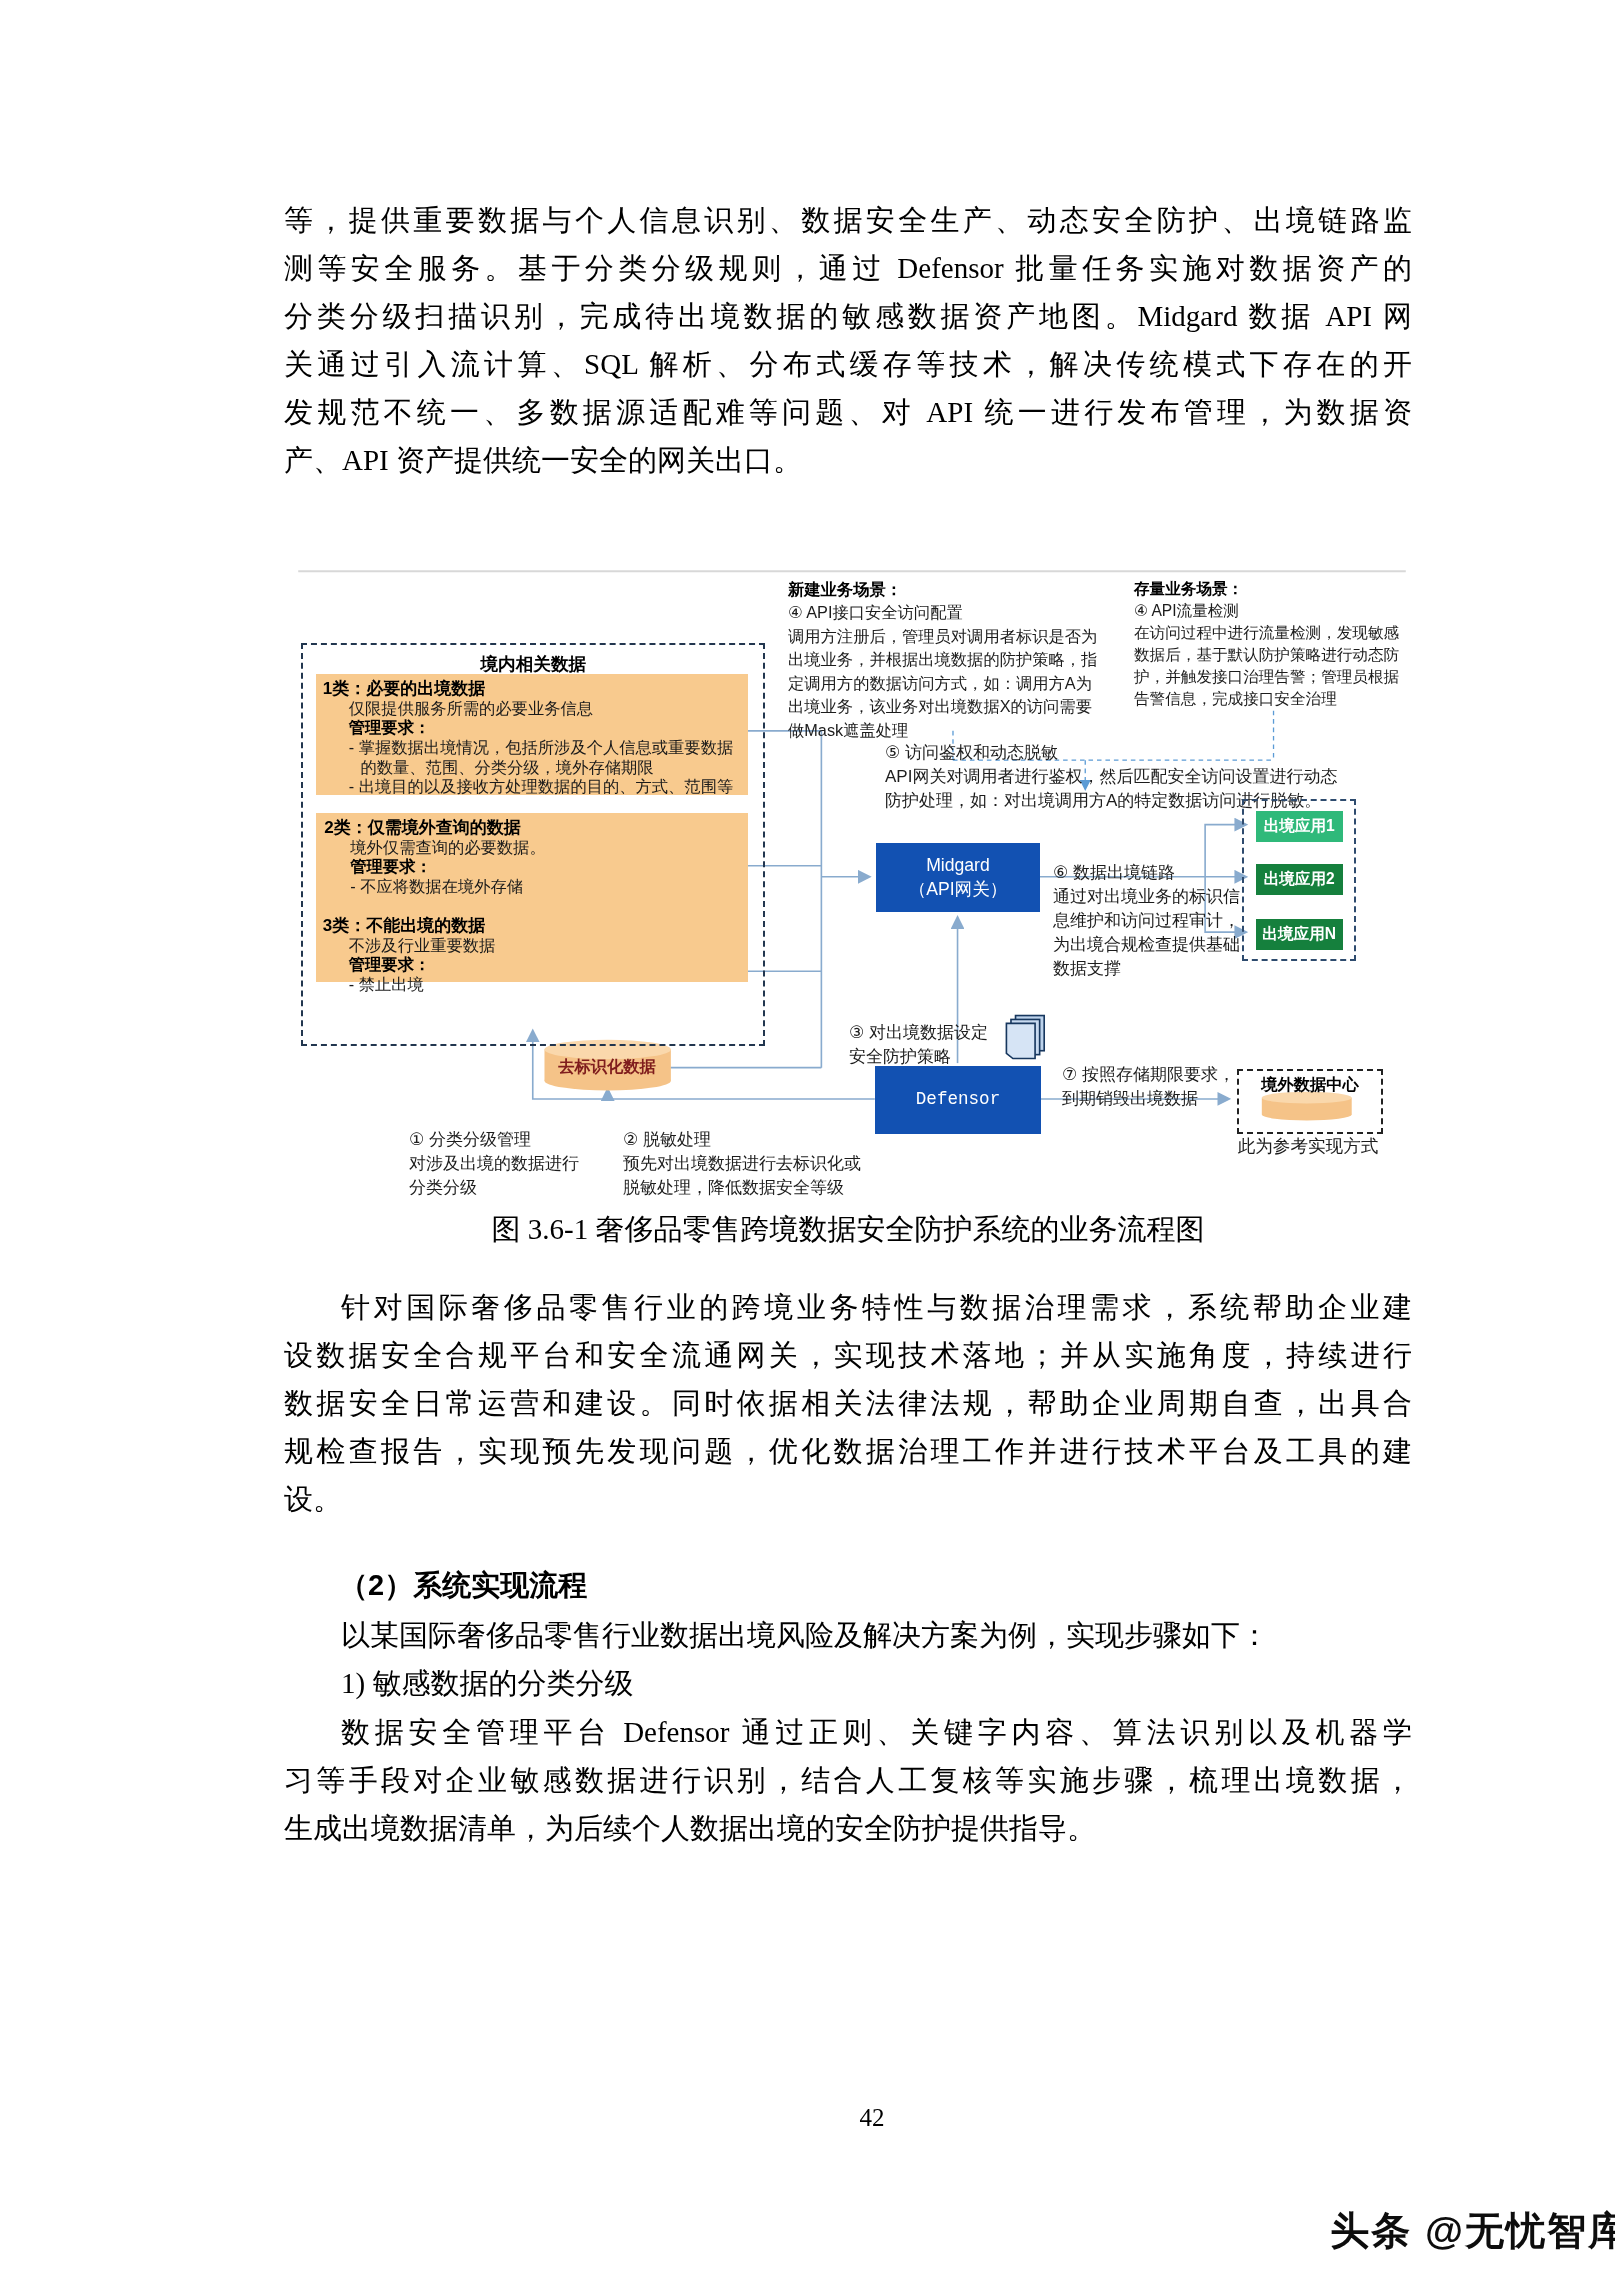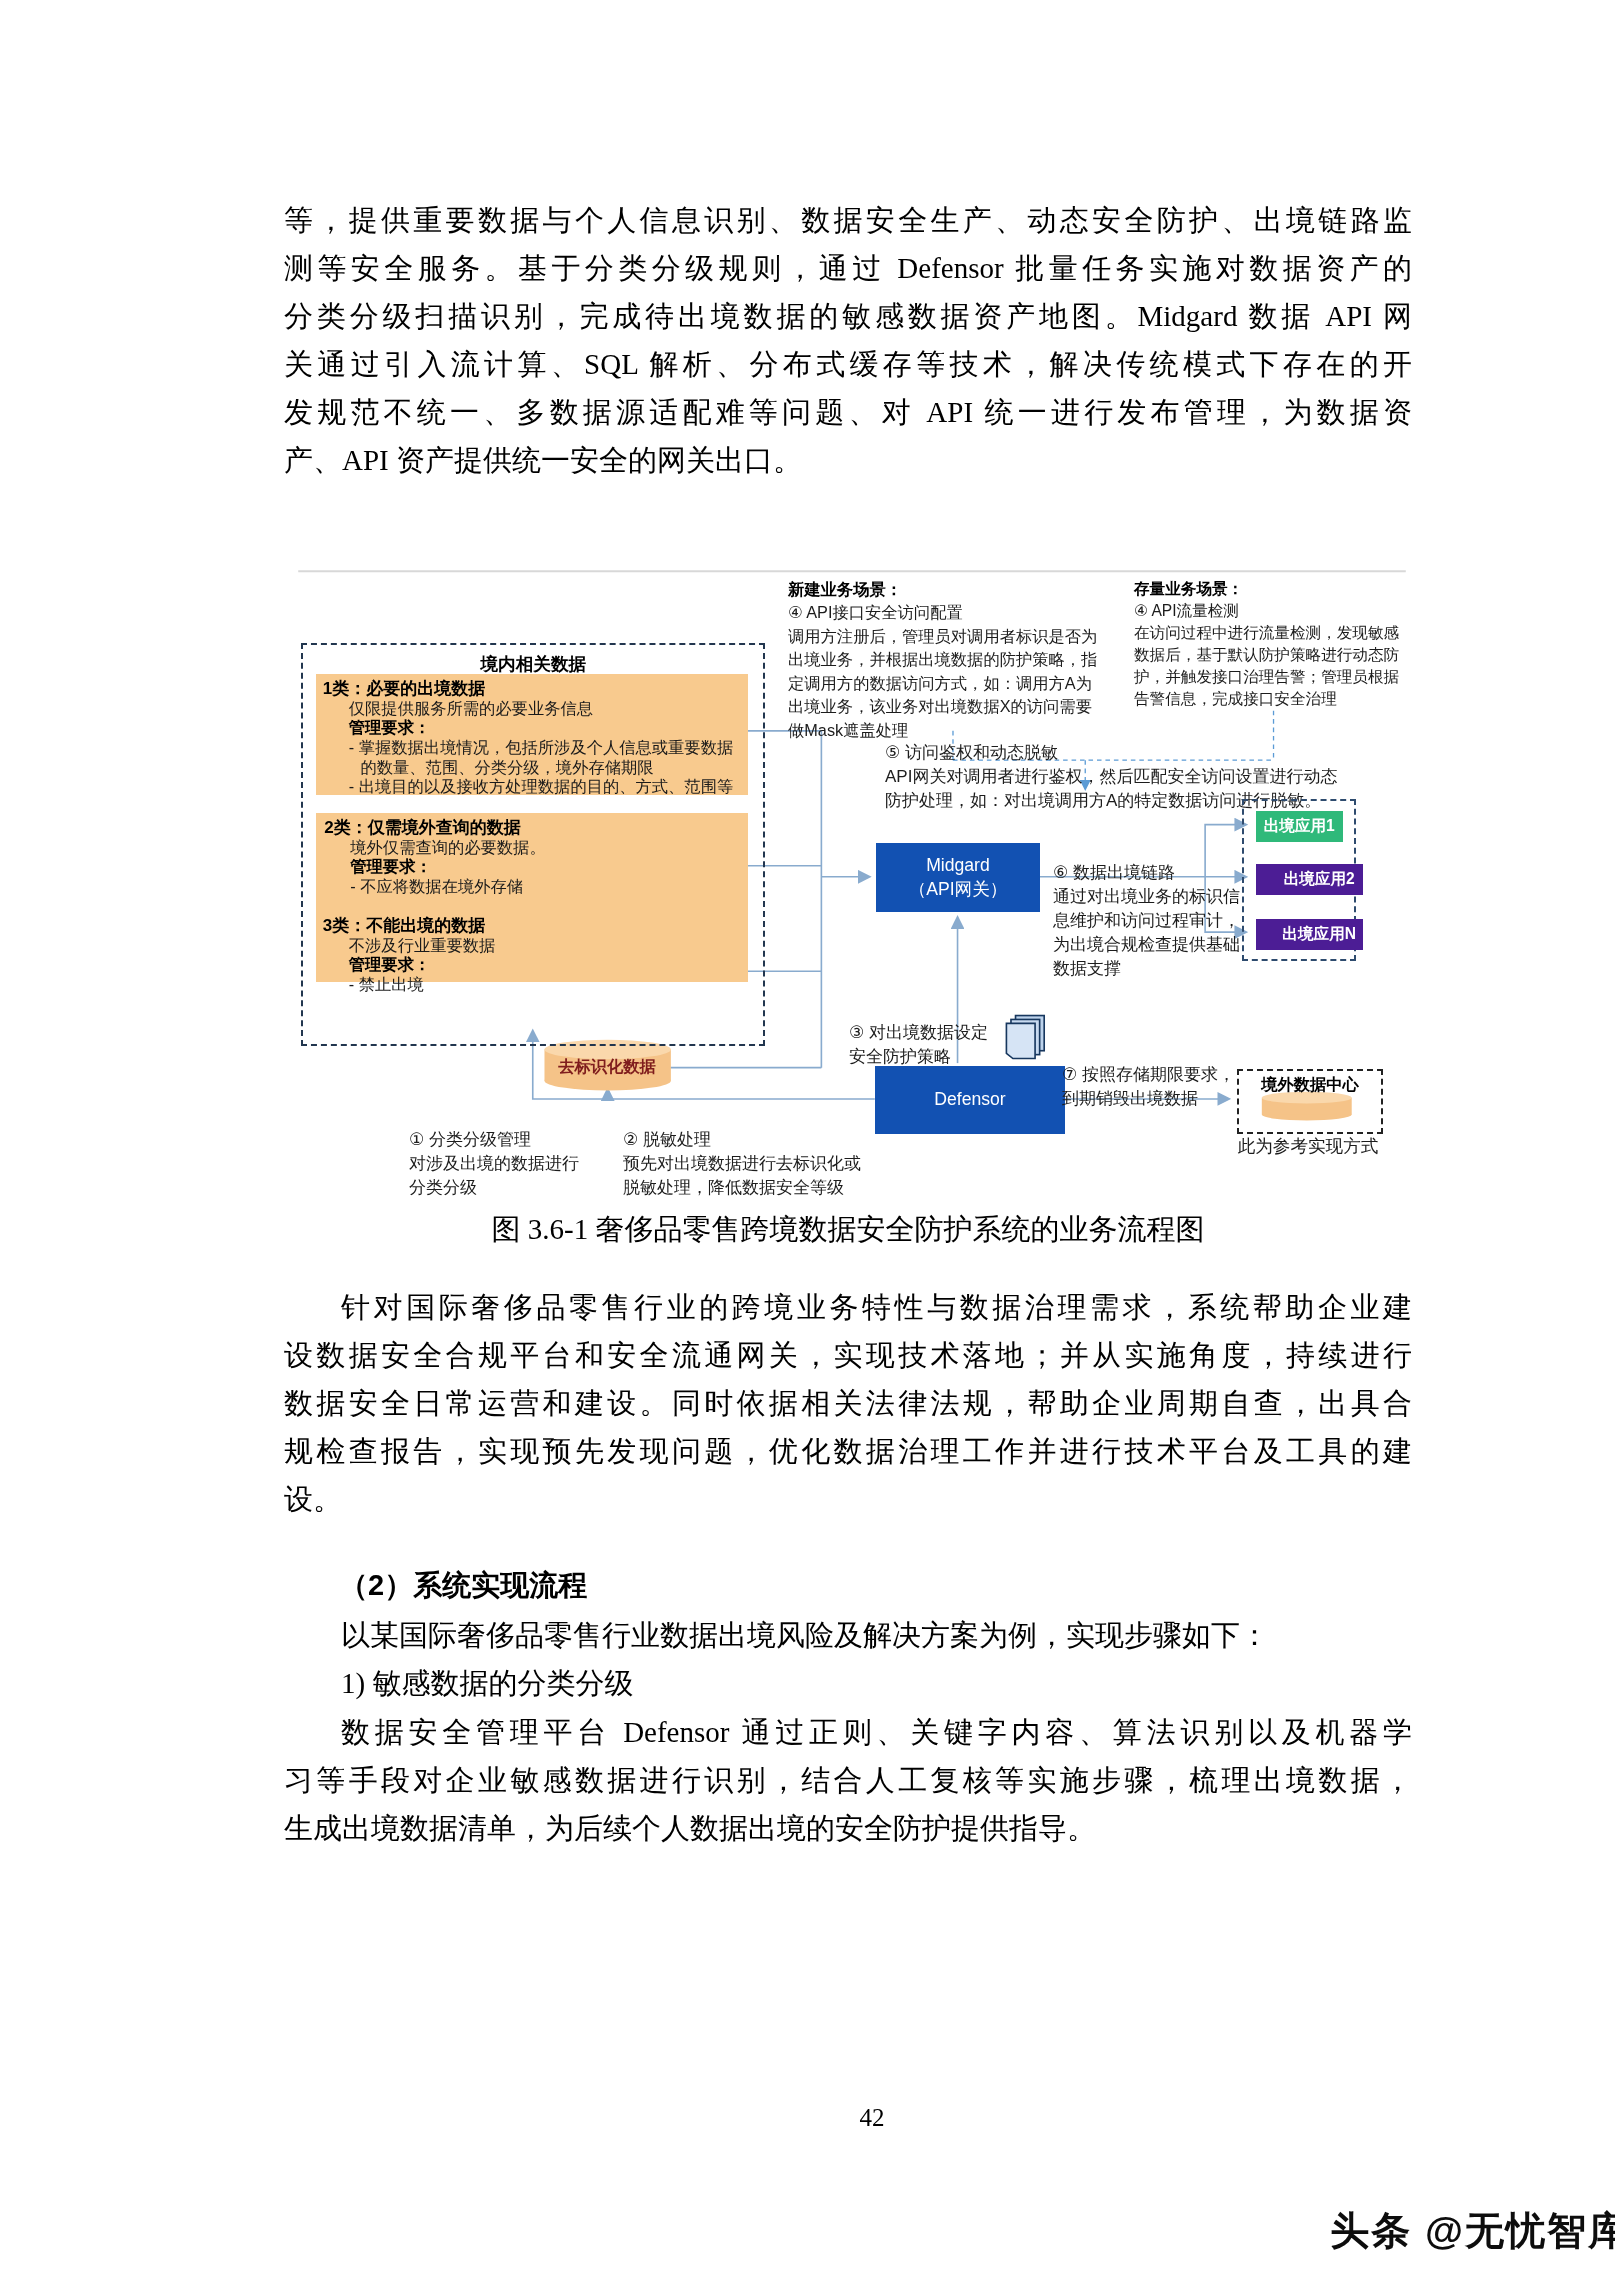--- a/index.html
+++ b/index.html
@@ -75,21 +75,21 @@
     position:absolute;background:#1251B2;color:#fff;
     display:flex;flex-direction:column;align-items:center;justify-content:center;
     font-size:17.6px;line-height:23.5px;text-align:center;
   }
   .app-box{
     position:absolute;left:11.7px;width:87px;height:31px;
     color:#fff;font-weight:700;font-size:15.6px;
     display:flex;align-items:center;justify-content:center;
   }
   .app-green{background:#2FB97A;}
-  .app-orange{background:#4c1d95;padding-left:20px;}
+  .app-orange{background:#15803d;}
   .cyl-label{
     position:absolute;left:246px;top:490px;width:126px;text-align:center;
     font-weight:700;font-size:16.3px;color:#7f1d1d;
   }
   .overseas-title{
     position:absolute;top:2.6px;left:0;width:100%;text-align:center;
     font-weight:700;font-size:16.3px;color:#000;
   }
   .overseas-note{
     position:absolute;left:932px;top:568px;width:156px;text-align:center;
@@ -226,21 +226,21 @@
       <div class="app-box app-orange" style="top:118px;">出境应用N</div>
     </div>
 
     <div class="cyl-label">去标识化数据</div>
 
     <div class="fblock fsmall" style="left:551px;top:455px;width:153px;">
       <div>③ 对出境数据设定</div>
       <div>安全防护策略</div>
     </div>
 
-    <div class="blue-box" style="left:577px;top:500px;width:190px;height:68px;">
+    <div class="blue-box" style="left:577px;top:500px;width:166px;height:68px;font-family:Liberation Mono, monospace;">
       <div>Defensor</div>
     </div>
 
     <div class="fblock fsmall" style="left:764px;top:497px;width:225px;">
       <div>⑦ 按照存储期限要求，</div>
       <div>到期销毁出境数据</div>
     </div>
 
     <div class="dashed-box" style="left:939px;top:503px;width:142px;height:61px;border-color:#222;">
       <div class="overseas-title">境外数据中心</div>

